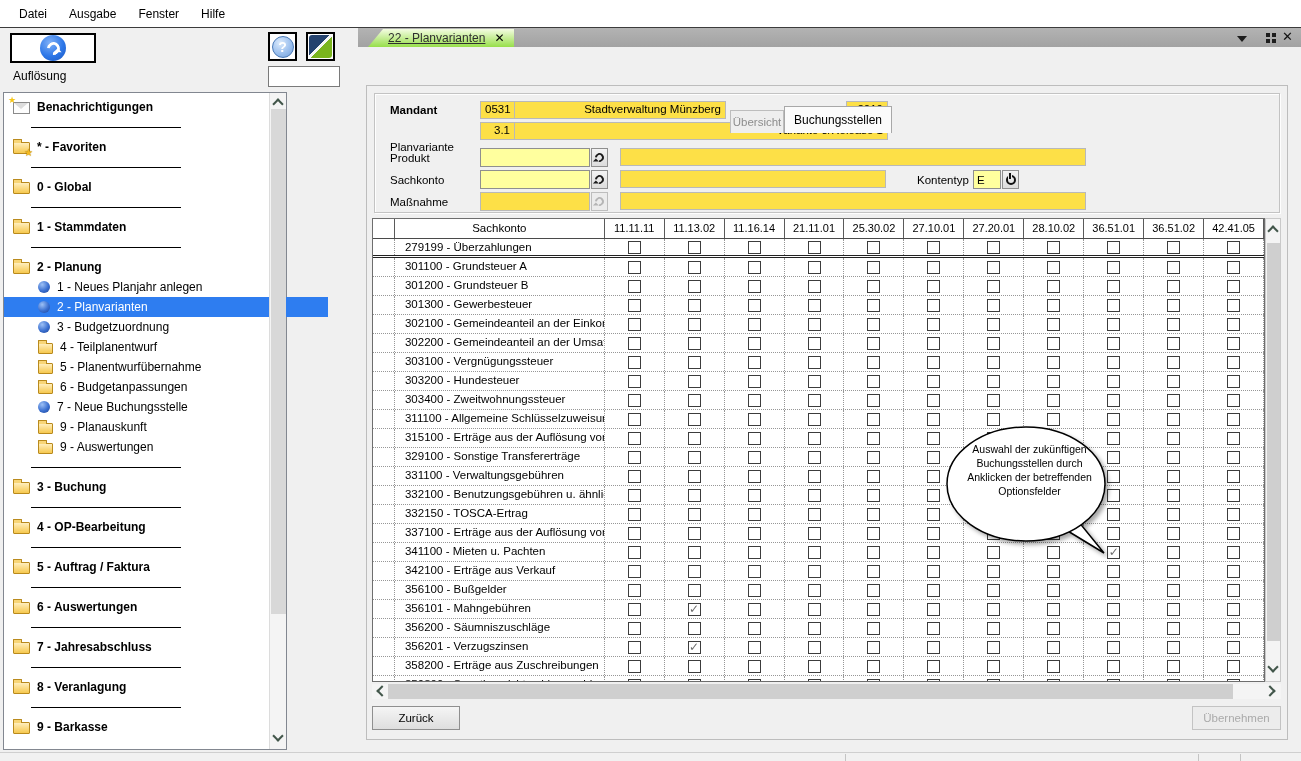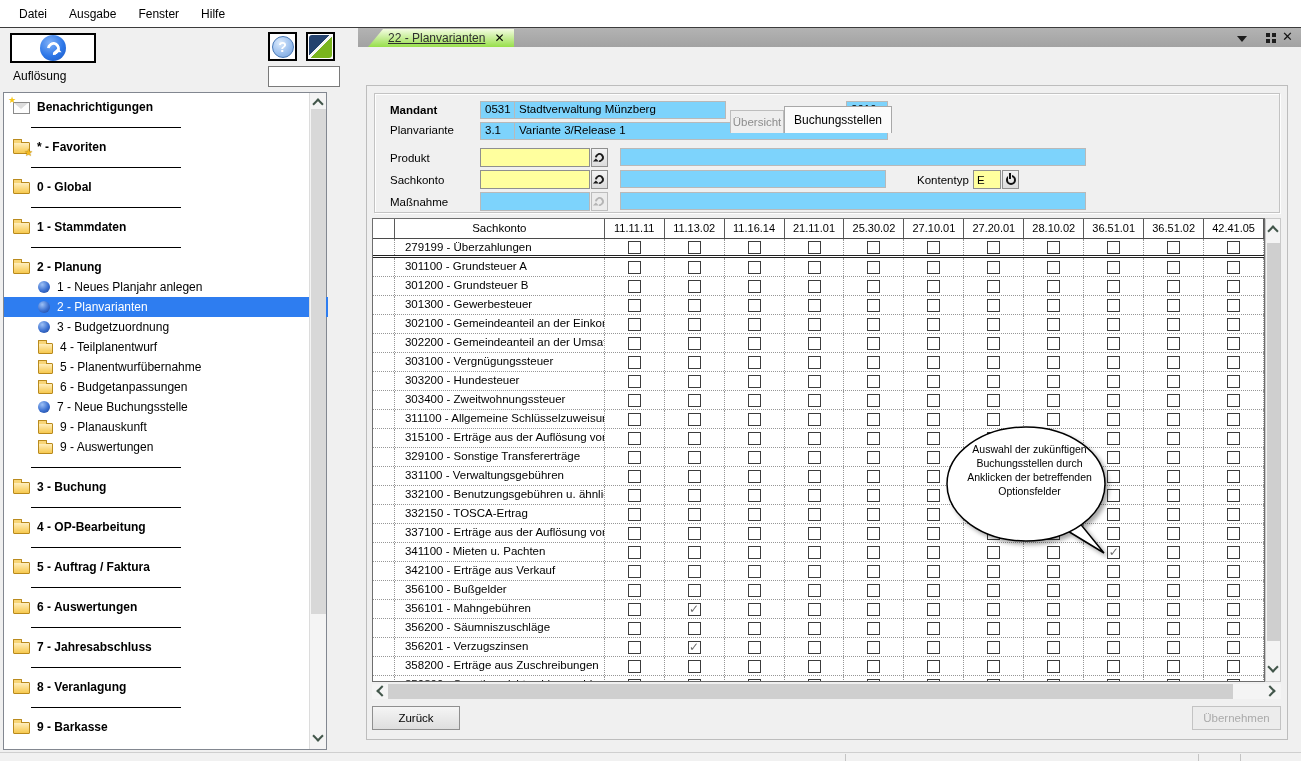--- a/index.html
+++ b/index.html
@@ -29,21 +29,21 @@
   .help-circle { width:22px; height:22px; border-radius:50%;
     background:radial-gradient(circle at 36% 30%, #dcebfc, #9cc0ee 55%, #729fd8);
     border:1px solid #4a7ab8; color:#fff; font-weight:bold; font-size:14px; text-align:center; line-height:20px; }
   .logo-button { position:absolute; left:306px; top:4px; width:29px; height:29px; background:#fff;
     border:2px solid #000; display:flex; align-items:center; justify-content:center; }
   .logo-square { width:23px; height:23px; border-radius:3px;
     background:linear-gradient(135deg,#24426e 0 44%,#f5f7f4 44% 54%,#7ab51d 54% 100%); }
   .quick-input { position:absolute; left:268px; top:38px; width:72px; height:21px;
     border:1px solid #7a7a7a; background:#fff; font-size:12px; padding:0 3px; }
   
-  .side-panel { position:absolute; left:3px; top:92px; width:324px; height:658px; background:#fff;
+  .side-panel { position:absolute; left:3px; top:92px; width:284px; height:658px; background:#fff;
     border:1px solid #828790; }
   .tree { position:absolute; left:0; top:4px; width:324px; }
   .t-item { height:20px; display:flex; align-items:center; gap:7px; padding-left:9px;
     font-weight:bold; font-size:12px; white-space:nowrap; }
   .t-child { height:20px; display:flex; align-items:center; gap:7px; padding-left:34px;
     font-size:12px; white-space:nowrap; }
   .t-child.sel { background:#2e7df0; color:#fff; }
   .t-sep { height:20px; display:flex; align-items:center; }
   .t-sepline { margin-left:27px; width:150px; height:0; border-top:1px solid #000; }
   .t-ico { flex:0 0 auto; position:relative; }
@@ -92,22 +92,22 @@
   .subtab.inactive { left:372px; top:63px; width:54px; height:23px; background:#eeeeee;
     color:#8d8d8d; font-size:11.5px; z-index:2; }
   .subtab.active { left:426px; top:59px; width:108px; height:27px; background:#fbfbfb;
     color:#000; font-size:12px; border-color:#a8a8a8; }
   .tab-page { position:absolute; left:366px; top:85px; width:922px; height:655px;
     border:1px solid #bdbdbd; background:#f0f0f0; }
   
   .groupbox { position:absolute; left:374px; top:93px; width:906px; height:120px;
     border:1px solid #c3c3c3; box-shadow:1px 1px 0 rgba(255,255,255,.9), inset 1px 1px 0 rgba(255,255,255,.9); }
   .flabel { position:absolute; font-size:11.5px; white-space:nowrap; }
-  .ro-field { position:absolute; height:18px; background:#7dd3fc; border:1px solid #b9b9b9;
-    font-size:11.5px; padding:1px 4px; white-space:nowrap; overflow:hidden; }
+  .ro-field { position:absolute; height:18px; background:#fde047; border:1px solid #b9b9b9;
+    font-size:11.5px; padding:1px 4px; white-space:nowrap; overflow:hidden;text-align:right; }
   .yellow-field { position:absolute; height:19px; background:#ffff9e; border:1px solid #8f8f8f;
     font-size:11.5px; padding:0 3px; }
   .spin-btn { position:absolute; width:17px; height:19px; background:linear-gradient(#f3f3f3,#dcdcdc);
     border:1px solid #8f8f8f; display:flex; align-items:center; justify-content:center; }
   .spin-btn.disabled { background:#ececec; border-color:#bdbdbd; }
   .mini-refresh { width:9px; height:9px; border:2px solid #1c1c1c; border-left-color:transparent;
     border-radius:50%; transform:rotate(-40deg); position:relative; }
   .mini-refresh::after { content:""; position:absolute; left:-4px; top:-2px; border:3px solid transparent;
     border-bottom-color:#1c1c1c; transform:rotate(40deg); }
   .spin-btn.disabled .mini-refresh { border-color:#b5b5b5; border-left-color:transparent; }
@@ -332,21 +332,21 @@
   <div class="tab-page"></div>
 
   <div class="groupbox"></div>
 
   <div class="flabel" style="left:390px;top:104px;font-weight:bold;">Mandant</div>
   <div class="ro-field" style="left:480px;top:101px;width:35px;">0531</div>
   <div class="ro-field" style="left:514px;top:101px;width:212px;">Stadtverwaltung Münzberg</div>
   <div class="flabel" style="left:790px;top:104px;">HH-Jahr</div>
   <div class="ro-field" style="left:846px;top:101px;width:42px;">2019</div>
 
-  <div class="flabel" style="left:390px;top:124px;">Planvariante</div>
+  <div class="flabel" style="left:390px;top:141px;">Planvariante</div>
   <div class="ro-field" style="left:480px;top:122px;width:35px;">3.1</div>
   <div class="ro-field" style="left:514px;top:122px;width:374px;">Variante 3/Release 1</div>
 
   <div class="flabel" style="left:390px;top:152px;">Produkt</div>
   <input class="yellow-field" style="left: 480px; top: 148px; width: 110px;" value="">
   <div class="spin-btn" style="left:591px;top:148px;">
       <span class="mini-refresh"></span>
     </div>
   <div class="ro-field" style="left:620px;top:148px;width:466px;"></div>
 

